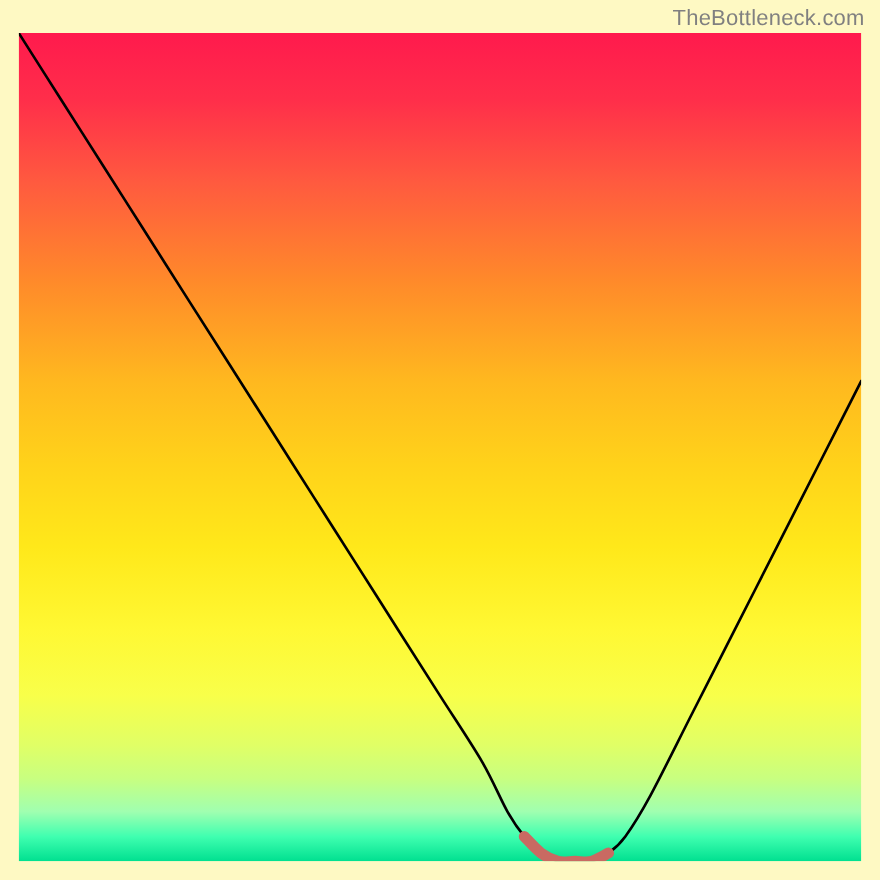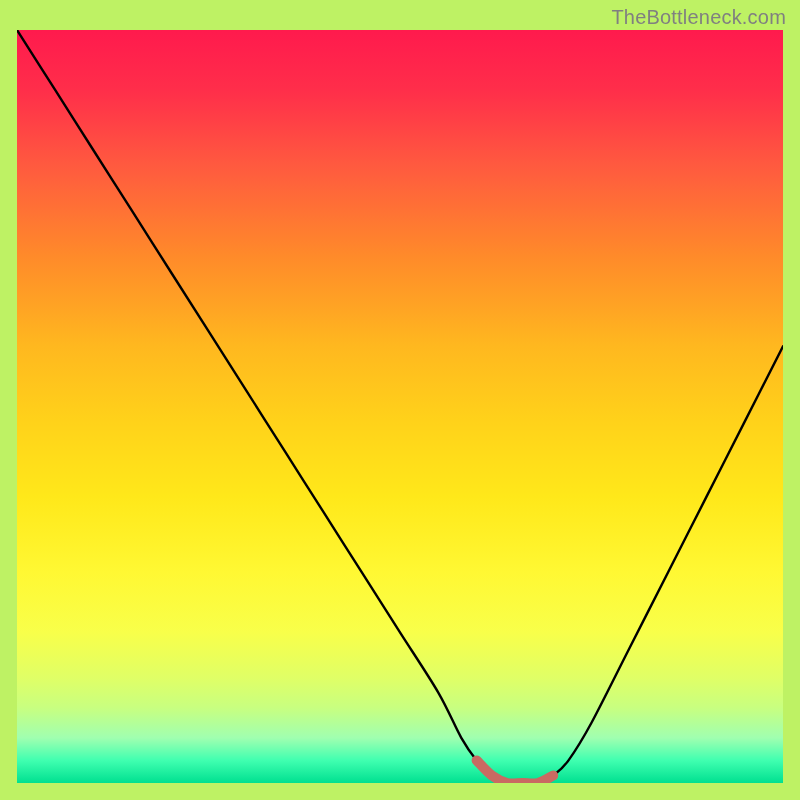--- a/index.html
+++ b/index.html
@@ -10,21 +10,21 @@
     background: #000;
     overflow: hidden;
     font-family: Arial, Helvetica, sans-serif;
   }
   .frame {
     position: absolute;
     left: 0;
     top: 0;
     width: 800px;
     height: 800px;
-    background: #bef264;
+    background: #fef9c3;
   }
   .plot-area {
     position: absolute;
     left: 17px;
     top: 30px;
     width: 766px;
     height: 753px;
     overflow: hidden;
   }
   .gradient {

